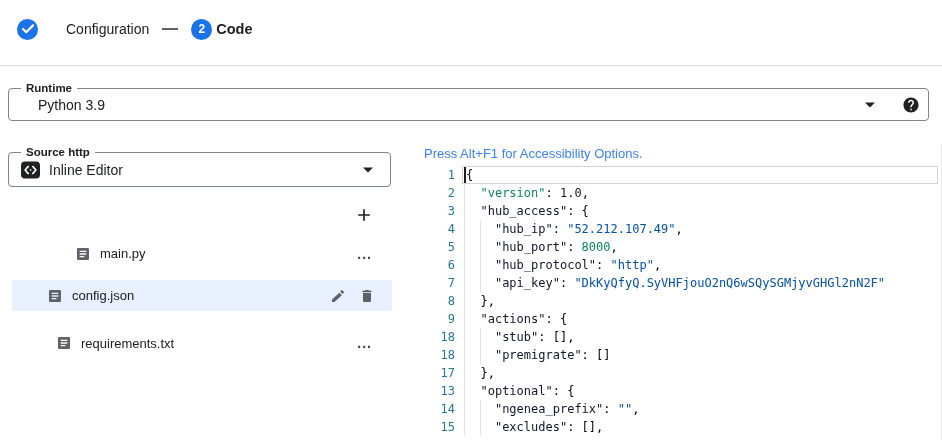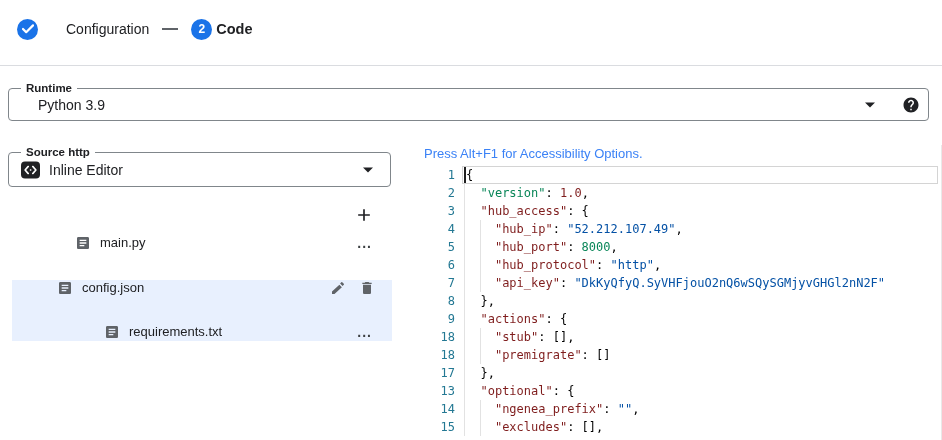--- a/index.html
+++ b/index.html
@@ -40,45 +40,45 @@
   .source-field .field-value { left:40px; }
   .source-field .caret { right:16px; }
   .code-badge {
     position:absolute; left:12px; top:50%; transform:translateY(-50%);
     width:19px; height:17px; background:#202124; border-radius:4px;
     display:flex; align-items:center; justify-content:center;
   }
 
   
   .add-file { position:absolute; left:354px; top:205px; width:20px; height:20px; cursor:pointer; }
-  .file-row { position:absolute; display:flex; align-items:flex-start; font-size:13px; color:#202124; }
+  .file-row { position:absolute; display:flex; align-items:center; font-size:13px; color:#202124; }
   .row-main { left:0; top:235px; width:392px; height:37px; padding-left:75px; }
-  .row-selected { left:12px; top:280px; width:380px; height:61px; background:#E8F0FE; padding-left:45px; }
-  .row-req { left:0; top:324px; width:392px; height:38px; padding-left:104px; }
+  .row-selected { left:12px; top:280px; width:380px; height:31px; background:#E8F0FE; padding-left:35px; }
+  .row-req { left:0; top:324px; width:392px; height:38px; padding-left:56px; }
   .file-name { margin-left:9px; }
   .row-trailing { margin-left:auto; margin-right:20px; color:#3C4043; font-size:14px; letter-spacing:1px; font-weight:700; }
   .row-actions { margin-left:auto; margin-right:17px; display:flex; align-items:center; gap:13px; }
   .icon-btn { width:16px; height:16px; cursor:pointer; display:block; }
 
   
   .a11y-hint { position:absolute; left:424px; top:146px; font-size:13px; color:#3b82f6; }
   .editor { position:absolute; left:424px; top:166px; width:518px; height:270px; background:#fff; }
   .gutter {
     position:absolute; left:0; top:0; width:31px; text-align:right;
     font-family:"DejaVu Sans Mono", monospace; font-size:12px; line-height:18px; color:#237893;
   }
   .gutter .ln { height:18px; }
   .codecol {
     position:absolute; left:42px; top:0; right:0;
     font-family:"DejaVu Sans Mono", monospace; font-size:12px; line-height:18px;
     white-space:pre; color:#000;
   }
   .code-line { height:18px; position:relative; z-index:2; }
   .tok-d { color:#000000; }
-  .tok-k { color:#7f1d1d; }
+  .tok-k { color:#0f172a; }
   .tok-v { color:#0451A5; }
   .tok-n { color:#098658; }
   .current-line-box {
     position:absolute; left:38px; right:4px; top:0; height:18px;
     border:1px solid #D4D4D4; z-index:1;
   }
   .cursor { position:absolute; left:40px; top:1px; width:2px; height:16px; background:#1F1F1F; z-index:3; }
   .indent-guide { position:absolute; width:1px; background:#E2E2E2; z-index:0; }
   .g1  { left:40px; top:18px;  height:252px; }
   .g2a { left:56px; top:54px;  height:72px; }

